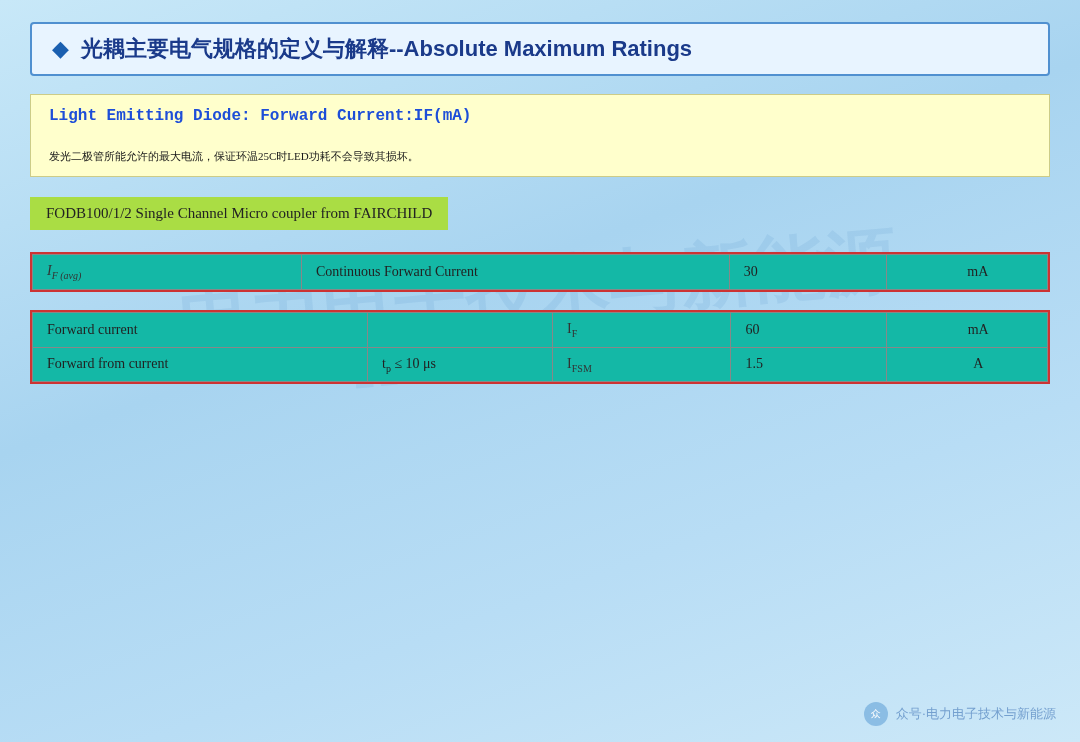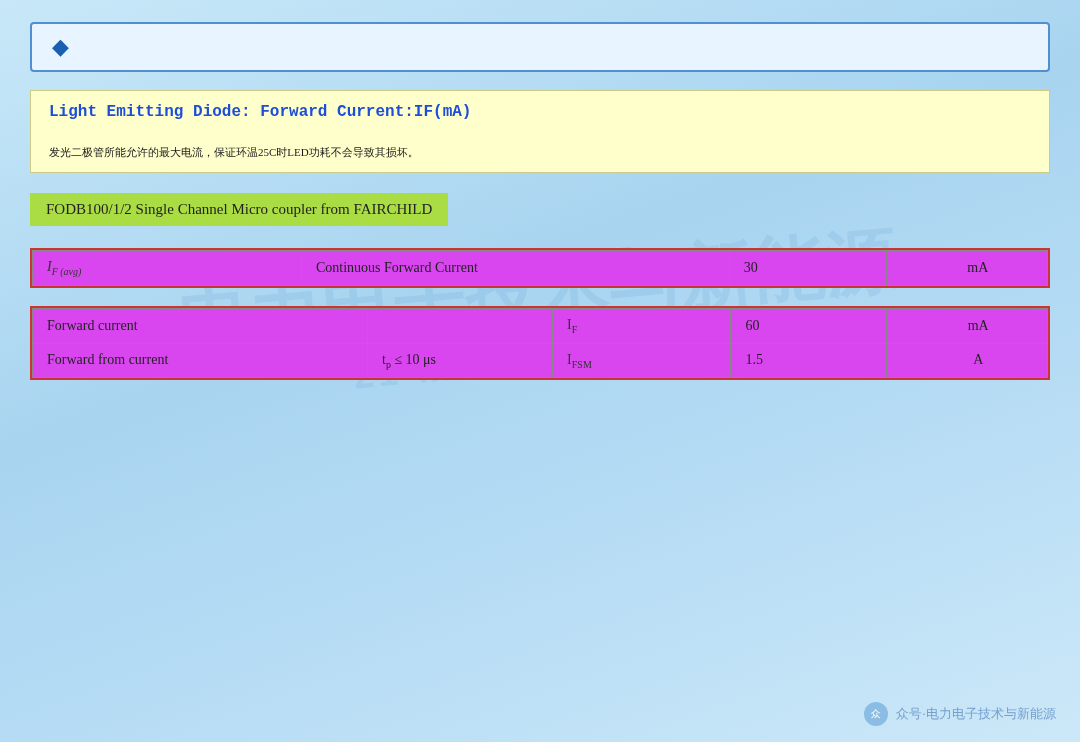--- a/index.html
+++ b/index.html
@@ -78,21 +78,21 @@
 
     .section-block {
       margin-bottom: 18px;
     }
 
     
     .data-table {
       width: 100%;
       border-collapse: collapse;
       border: 2px solid #cc3333;
-      background: #d946ef;
+      background: #14b8a6;
       margin-bottom: 0;
     }
 
     .data-table td {
       border: 1px solid #888;
       padding: 8px 14px;
       font-size: 14px;
       color: #222;
       font-family: 'Times New Roman', serif;
     }
@@ -188,20 +188,21 @@
 
 <div class="center-watermark">
   <div class="cwm-line1">电力电子技术与新能源</div>
   <div class="cwm-line2">21-micro-grid.com</div>
 </div>
 
 <div class="main-container">
 
   <div class="title-bar">
     <span class="title-diamond">◆</span>
+    <span class="title-text">光耦主要电气规格的定义与解释--Absolute Maximum Ratings</span>
   </div>
 
   <div class="yellow-box">
     <div class="yellow-box-title">Light Emitting Diode: Forward Current:IF(mA)</div>
     <div class="yellow-box-desc">发光二极管所能允许的最大电流，保证环温25C时LED功耗不会导致其损坏。</div>
   </div>
 
   <div class="section-block">
     <div style="margin-bottom: 10px;">
       <span class="green-label">FODB100/1/2 Single Channel Micro coupler from FAIRCHILD</span>

